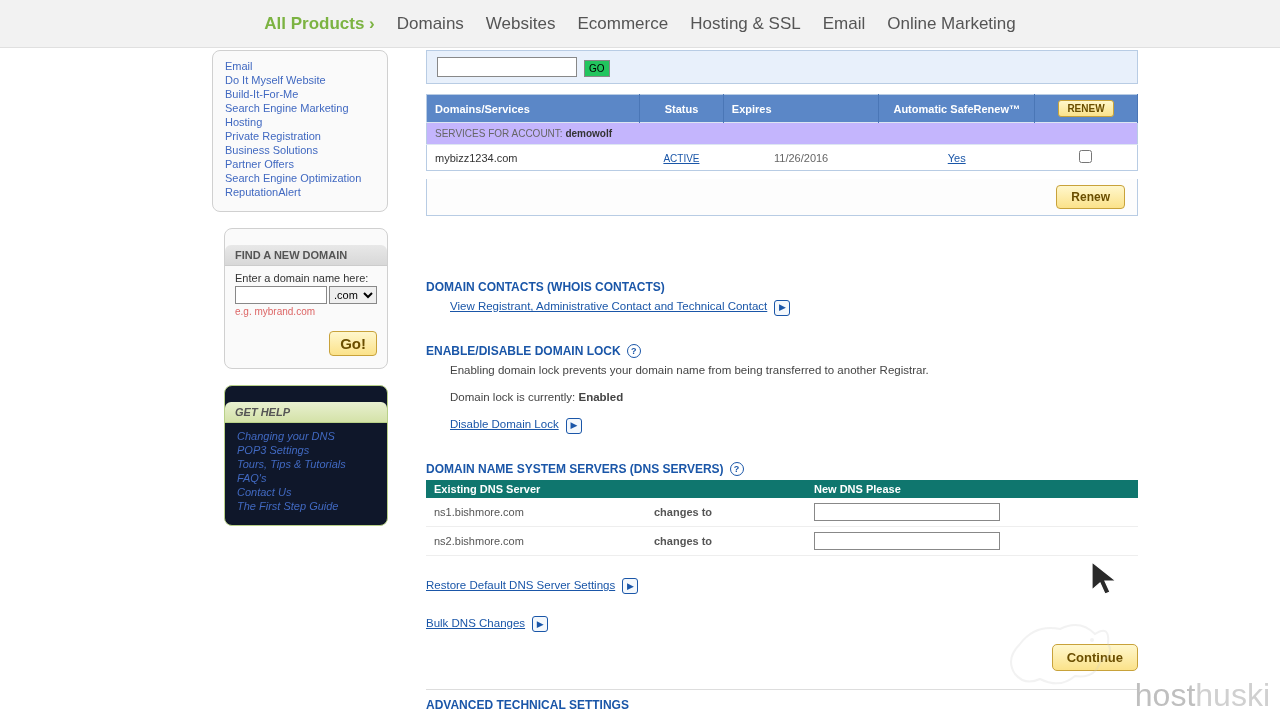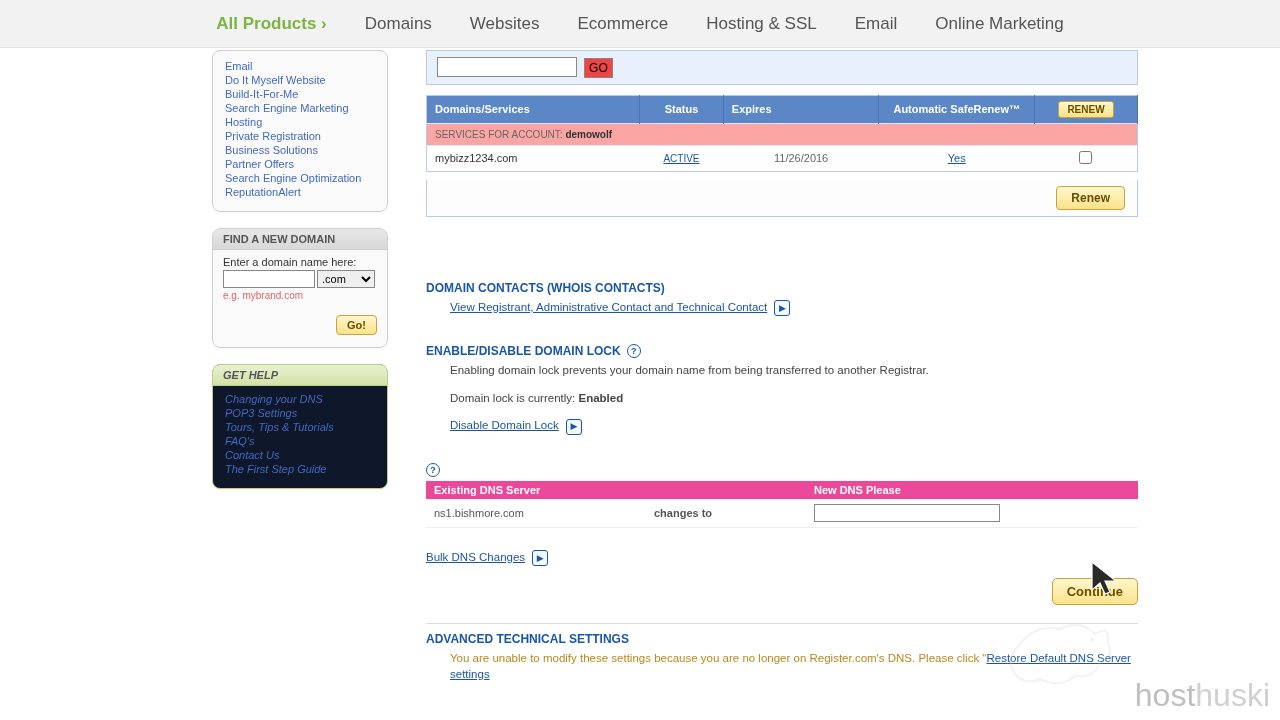--- a/index.html
+++ b/index.html
@@ -1,60 +1,60 @@
 <!DOCTYPE html>
 <html><head>
 <meta charset="utf-8">
 <style>
 * { margin: 0; padding: 0; box-sizing: border-box; }
 body { font-family: Verdana, Arial, sans-serif; font-size: 11px; background: #fff; color: #333; }
-.top-nav { height: 48px; background: #f2f2f2; border-bottom: 1px solid #e0e0e0; display: flex; justify-content: center; align-items: center; gap: 38px; }
+.top-nav { height: 48px; background: #f2f2f2; border-bottom: 1px solid #e0e0e0; display: flex; justify-content: center; align-items: center; gap: 22px; }
 .top-nav a { text-decoration: none; color: #555; font-size: 17px; font-family: Arial, sans-serif; }
 .top-nav a.active { color: #7cb342; font-weight: bold; }
 .top-nav a.active::after { content: " ›"; }
 .container { width: 1280px; margin: 0 auto; display: flex; gap: 24px; padding-top: 2px; }
 .left-col { width: 176px; margin-left: 212px; }
 .main-col { width: 712px; margin-left: 14px; }
 .side-box { border: 1px solid #d0d0d0; border-radius: 8px; margin-bottom: 16px; background: #fafafa; padding: 8px 0 12px 0; }
 .side-box ul { list-style: none; padding: 0 12px; }
 .side-box li { padding: 1px 0; }
 .side-box a { color: #4169c1; text-decoration: none; font-size: 11px; }
 .side-title { background: linear-gradient(#e8e8e8,#d8d8d8); border-radius: 6px 6px 0 0; padding: 4px 10px; font-weight: bold; color: #555; font-size: 11px; margin-bottom: 6px; border-bottom: 1px solid #ccc; }
-.side-box.with-title { padding-top: 0; }
+.side-box.with-title { padding-top: 16px; margin-left: 12px; }
 .domain-find label { font-size: 11px; padding: 0 10px; display: block; margin-bottom: 2px; margin-top: 4px; }
 .domain-find .row { padding: 0 10px; display: flex; gap: 2px; }
 .domain-find input[type=text] { width: 92px; border: 1px solid #888; height: 18px; font-size: 11px; }
 .domain-find select { border: 1px solid #888; height: 18px; font-size: 11px; width: 58px; }
 .domain-find .eg { color: #d66; font-size: 10px; padding: 2px 10px 0; }
-.go-btn { display: block; margin: 14px 10px 0 auto; background: linear-gradient(#fff7cc,#fbe28a); border: 1px solid #c8a23a; color: #6a4e00; font-weight: bold; font-size: 11px; padding: 3px 10px; border-radius: 4px; cursor: pointer; }
+.go-btn { display: block; margin: 14px 10px 0 auto; background: linear-gradient(#fff7cc,#fbe28a); border: 1px solid #c8a23a; color: #6a4e00; font-weight: bold; font-size: 15px; padding: 3px 10px; border-radius: 4px; cursor: pointer; }
 .notice-bar { background: #e8f0fb; border: 1px solid #b8cce4; padding: 6px 10px; display: flex; align-items: center; justify-content: space-between; margin-bottom: 10px; }
 .notice-bar .txt { color: #3b5998; font-size: 12px; }
 .notice-bar input[type=text] { width: 140px; height: 20px; border: 1px solid #888; margin-right: 4px; }
-.notice-bar button { background: #ef4444; border: 1px solid #888; font-size: 12px; padding: 2px 4px; cursor: pointer; }
+.notice-bar button { background: #22c55e; border: 1px solid #888; font-size: 10px; padding: 2px 4px; cursor: pointer; }
 .domain-table { width: 100%; border-collapse: collapse; margin-bottom: 8px; border: 1px solid #b8cce4; }
 .domain-table thead th { background: #5b87c7; color: #fff; font-weight: bold; font-size: 11px; padding: 5px 8px; text-align: left; border-right: 1px solid #4a76b6; }
 .domain-table thead th.center { text-align: center; }
 .domain-table td { border-top: 1px solid #dde6f2; padding: 5px 8px; font-size: 11px; }
-.acct-row td { background: #fca5a5; color: #666; font-size: 10px; }
+.acct-row td { background: #c4b5fd; color: #666; font-size: 10px; }
 .acct-row strong { color: #333; }
 .status-link { color: #1a56a8; text-decoration: underline; font-size: 10px; }
 .yes-link { color: #1a56a8; text-decoration: underline; }
 .renew-header-btn { background: linear-gradient(#fff7cc,#fbe28a); border: 1px solid #c8a23a; color: #6a4e00; font-weight: bold; font-size: 10px; padding: 2px 8px; border-radius: 3px; cursor: pointer; }
 .renew-bar { border: 1px solid #b8cce4; border-top: none; display: flex; justify-content: flex-end; padding: 6px 12px; background: #fdfdfd; }
 .renew-btn { background: linear-gradient(#fff7cc,#fbe28a); border: 1px solid #c8a23a; color: #6a4e00; font-weight: bold; font-size: 12px; padding: 4px 14px; border-radius: 4px; cursor: pointer; }
 .section-title { color: #1a56a8; font-weight: bold; font-size: 12px; margin-top: 28px; margin-bottom: 4px; display: flex; align-items: center; gap: 6px; }
 .section-title.first { margin-top: 64px; }
 .help-icon { display: inline-flex; width: 14px; height: 14px; border: 1px solid #1a56a8; border-radius: 50%; align-items: center; justify-content: center; color: #1a56a8; font-size: 9px; font-weight: bold; }
 .section-body { padding-left: 24px; color: #444; font-size: 11.5px; line-height: 1.5; }
 .section-body .desc { margin-bottom: 10px; }
 .section-body .current { margin-bottom: 10px; }
 .inline-link { color: #1a56a8; text-decoration: underline; cursor: pointer; }
 .arrow-btn { display: inline-flex; width: 16px; height: 16px; border: 1px solid #1a56a8; border-radius: 3px; align-items: center; justify-content: center; color: #1a56a8; font-size: 9px; margin-left: 4px; cursor: pointer; background: #f4f8fc; }
 .dns-table { width: 100%; border-collapse: collapse; margin-top: 4px; }
-.dns-table thead th { background: #ec4899; color: #fff; font-weight: bold; font-size: 11px; padding: 3px 8px; text-align: left; }
+.dns-table thead th { background: #0f766e; color: #fff; font-weight: bold; font-size: 11px; padding: 3px 8px; text-align: left; }
 .dns-table td { border-bottom: 1px solid #eee; padding: 5px 8px; font-size: 11px; color: #555; }
 .dns-table td.changes { font-weight: bold; }
 .dns-table input[type=text] { width: 186px; height: 18px; border: 1px solid #888; }
 .action-line { margin-top: 22px; font-size: 11.5px; }
 .continue-wrap { display: flex; justify-content: flex-end; margin-top: 12px; margin-bottom: 10px; width: 100%; position: relative; }
 .continue-btn { background: linear-gradient(#fff7cc,#fbe28a); border: 1px solid #c8a23a; color: #6a4e00; font-weight: bold; font-size: 13px; padding: 5px 14px; border-radius: 5px; cursor: pointer; }
 .adv-body { color: #b88820; font-size: 11.5px; padding-left: 24px; line-height: 1.4; }
 .adv-body .inline-link { color: #1a56a8; }
 hr.sep { border: none; border-top: 1px solid #ddd; margin: 18px 0 8px 0; }
 .watermark { position: fixed; right: 10px; bottom: 6px; color: #c8c8c8; font-size: 32px; font-family: Arial, sans-serif; font-weight: 300; pointer-events: none; }
@@ -176,39 +176,49 @@
         <span>Domain lock is currently:</span>
         <strong>Enabled</strong>
       </div>
       <div>
         <a href="#" class="inline-link">Disable Domain Lock</a>
         <span class="arrow-btn">▶</span>
       </div>
     </div>
 
     <div class="section-title">
+      <span>DOMAIN NAME SYSTEM SERVERS (DNS SERVERS)</span>
       <span class="help-icon">?</span>
     </div>
     <table class="dns-table">
       <thead>
         <tr>
           <th style="width:220px;">Existing DNS Server</th>
           <th style="width:160px;"></th>
           <th>New DNS Please</th>
         </tr>
       </thead>
       <tbody>
         <tr>
           <td>ns1.bishmore.com</td>
           <td class="changes">changes to</td>
           <td><input type="text" style=""></td>
         </tr>
+        <tr>
+          <td>ns2.bishmore.com</td>
+          <td class="changes">changes to</td>
+          <td><input type="text" style=""></td>
+        </tr>
       </tbody>
     </table>
 
+    <div class="action-line">
+      <a href="#" class="inline-link">Restore Default DNS Server Settings</a>
+      <span class="arrow-btn">▶</span>
+    </div>
     <div class="action-line">
       <a href="#" class="inline-link">Bulk DNS Changes</a>
       <span class="arrow-btn">▶</span>
     </div>
     <div class="continue-wrap">
       <button class="continue-btn">Continue</button>
     </div>
 
     <hr class="sep">
 

